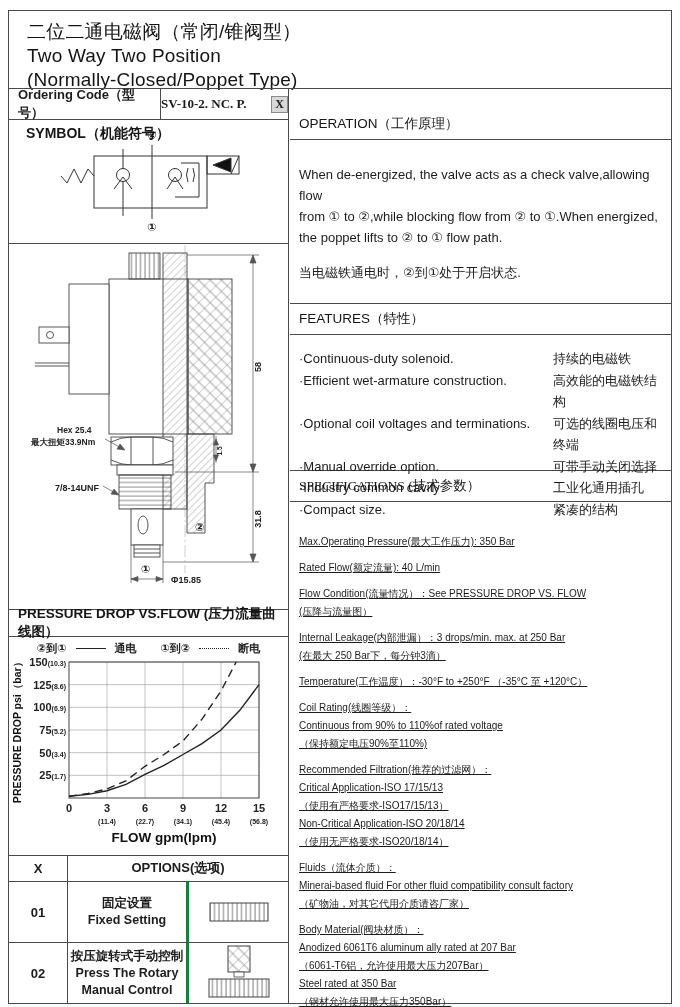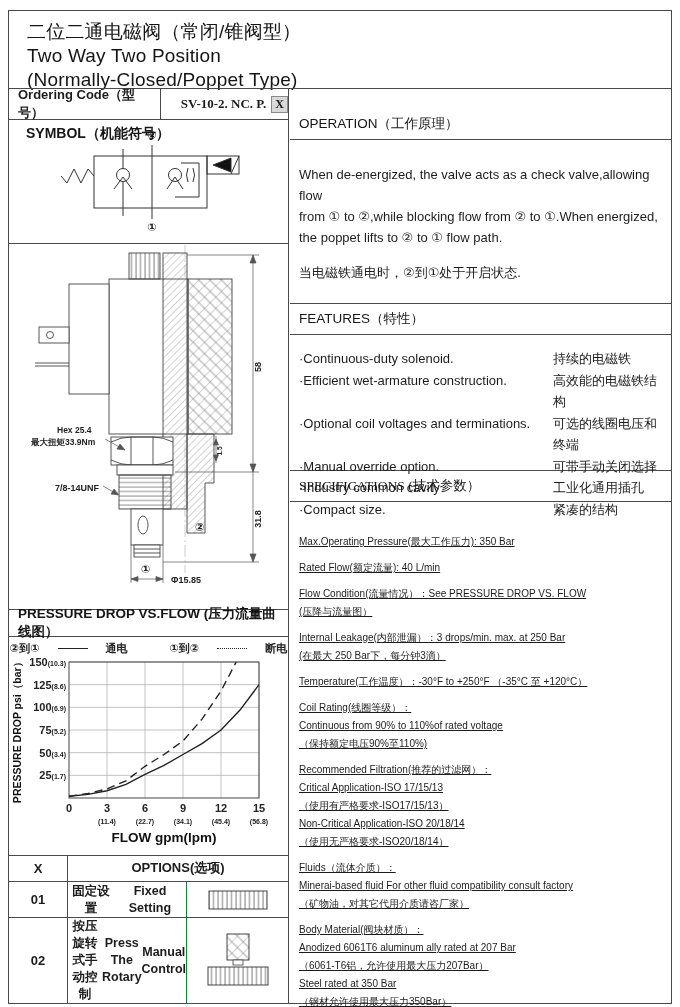--- a/index.html
+++ b/index.html
@@ -9,39 +9,39 @@
   .title-block{position:absolute;top:0;left:0;right:0;height:77px;padding:9px 0 0 18px;box-sizing:border-box;}
   .title-block .t{font-size:19px;line-height:24px;color:#141414;letter-spacing:.2px;}
   
   .cols{position:absolute;top:77px;left:0;right:0;bottom:0;border-top:1px solid #4a4a4a;}
   .left-col{position:absolute;left:0;top:0;width:280px;height:100%;border-right:1px solid #4a4a4a;box-sizing:border-box;font-weight:bold;}
   .right-col{position:absolute;left:281px;top:0;right:0;height:100%;margin-top:20px;}
   .sec-hd{font-size:13.5px;color:#161616;padding-left:9px;display:flex;align-items:center;}
   
   .ordering{position:absolute;top:0;left:0;right:0;height:30px;border-bottom:1px solid #4a4a4a;display:flex;}
   .ordering .olabel{width:152px;border-right:1px solid #4a4a4a;display:flex;align-items:center;padding-left:9px;font-size:13px;box-sizing:border-box;}
-  .ordering .ocode{flex:1;display:flex;align-items:center;justify-content:flex-end;font-size:13px;font-family:"Liberation Serif","DejaVu Serif",serif;gap:5px;}
+  .ordering .ocode{flex:1;display:flex;align-items:center;justify-content:space-between;font-size:13px;font-family:"Liberation Serif","DejaVu Serif",serif;gap:5px;}
   .xbox{display:inline-block;border:1px solid #8a8a8a;background:#d9d9d9;padding:0 3px;font-size:12px;line-height:15px;}
   .symbol-sec{position:absolute;top:30px;left:0;right:0;height:124px;border-bottom:1px solid #4a4a4a;}
   .symbol-sec .sec-hd{position:absolute;top:6px;left:8px;font-size:14px;}
   .drawing-sec{position:absolute;top:154px;left:0;right:0;height:366px;border-bottom:1px solid #4a4a4a;overflow:hidden;}
   .pd-title{position:absolute;top:520px;left:0;right:0;height:27px;border-bottom:1px solid #4a4a4a;font-size:13.5px;}
   .chart-sec{position:absolute;top:547px;left:0;right:0;height:219px;border-bottom:1px solid #4a4a4a;}
-  .legend{position:absolute;top:5px;left:0;right:0;display:flex;justify-content:center;align-items:center;gap:16px;font-size:11px;color:#222;}
+  .legend{position:absolute;top:5px;left:0;right:0;display:flex;justify-content:center;align-items:center;gap:7px;font-size:11px;color:#222;}
   .leg-line{display:inline-block;width:30px;border-top:1.4px solid #222;margin:0 2px;}
   .leg-dash{display:inline-block;width:30px;border-top:1.6px dotted #222;margin:0 2px;}
   
   .options-sec{position:absolute;top:766px;left:0;right:0;bottom:0;display:flex;flex-direction:column;}
   .opt-hrow{height:26px;display:flex;border-bottom:1px solid #4a4a4a;}
   .opt-hx{width:58px;border-right:1px solid #4a4a4a;display:flex;align-items:center;justify-content:center;font-size:13px;}
   .opt-hop{flex:1;display:flex;align-items:center;justify-content:center;font-size:13px;}
   .opt-row{flex:1;display:flex;border-bottom:1px solid #4a4a4a;}
   .opt-row:last-child{border-bottom:none;}
   .opt-code{width:58px;border-right:1px solid #4a4a4a;display:flex;align-items:center;justify-content:center;font-size:13px;}
-  .opt-text{width:118px;border-right:1px solid #15803d;display:flex;align-items:center;justify-content:center;font-size:12.5px;line-height:17px;text-align:center;}
+  .opt-text{width:118px;border-right:3px solid #15803d;display:flex;flex-direction:column;align-items:center;justify-content:center;font-size:12.5px;line-height:17px;text-align:center;}
   .opt-icon{flex:1;display:flex;align-items:center;justify-content:center;}
   
   .op-hd{position:absolute;top:0;left:0;right:0;height:30px;border-bottom:1px solid #4a4a4a;}
   .op-body{position:absolute;top:30px;left:0;right:0;height:165px;border-bottom:1px solid #4a4a4a;padding:25px 6px 0 9px;box-sizing:border-box;font-size:13px;line-height:21px;}
   .op-body .gap{height:14px;}
   .ft-hd{position:absolute;top:195px;left:0;right:0;height:30px;border-bottom:1px solid #4a4a4a;}
   .ft-body{position:absolute;top:225px;left:0;right:0;height:137px;border-bottom:1px solid #4a4a4a;padding:14px 6px 0 9px;box-sizing:border-box;font-size:13px;line-height:21.5px;}
   .feat-row{display:flex;}
   .feat-en{width:254px;}
   .feat-cn{flex:1;}

